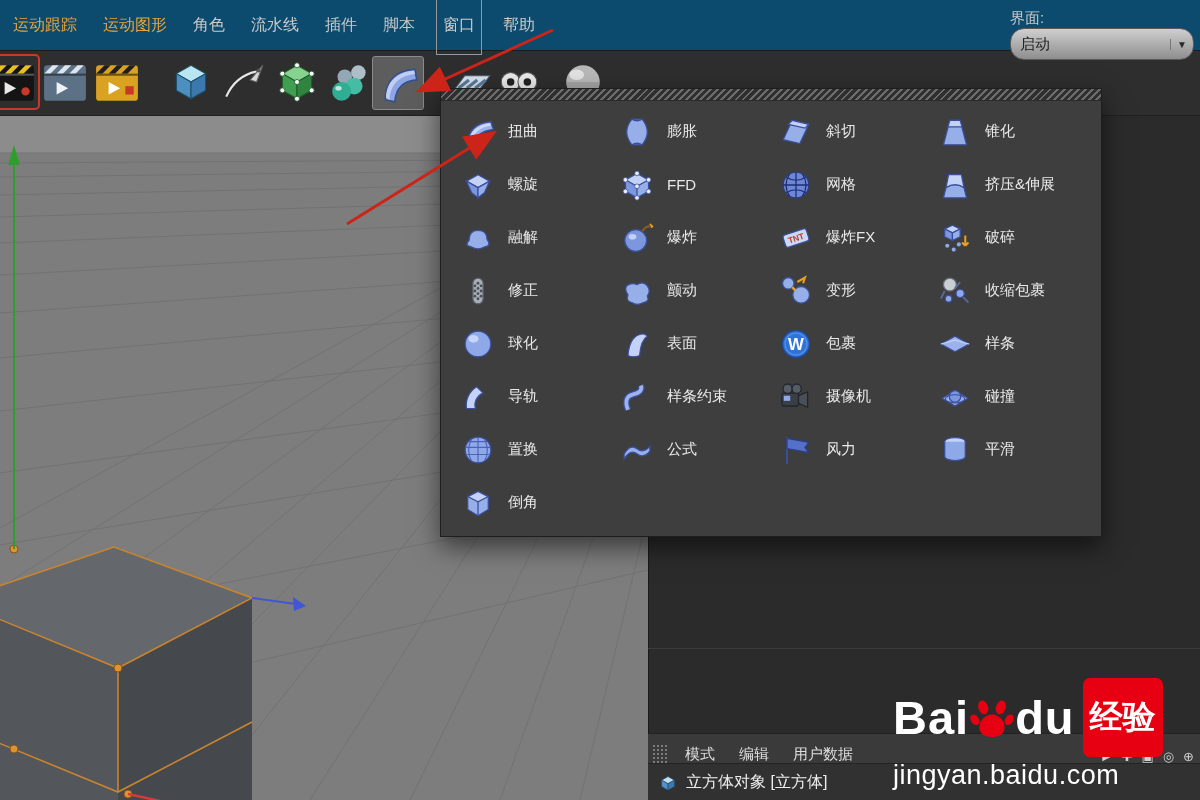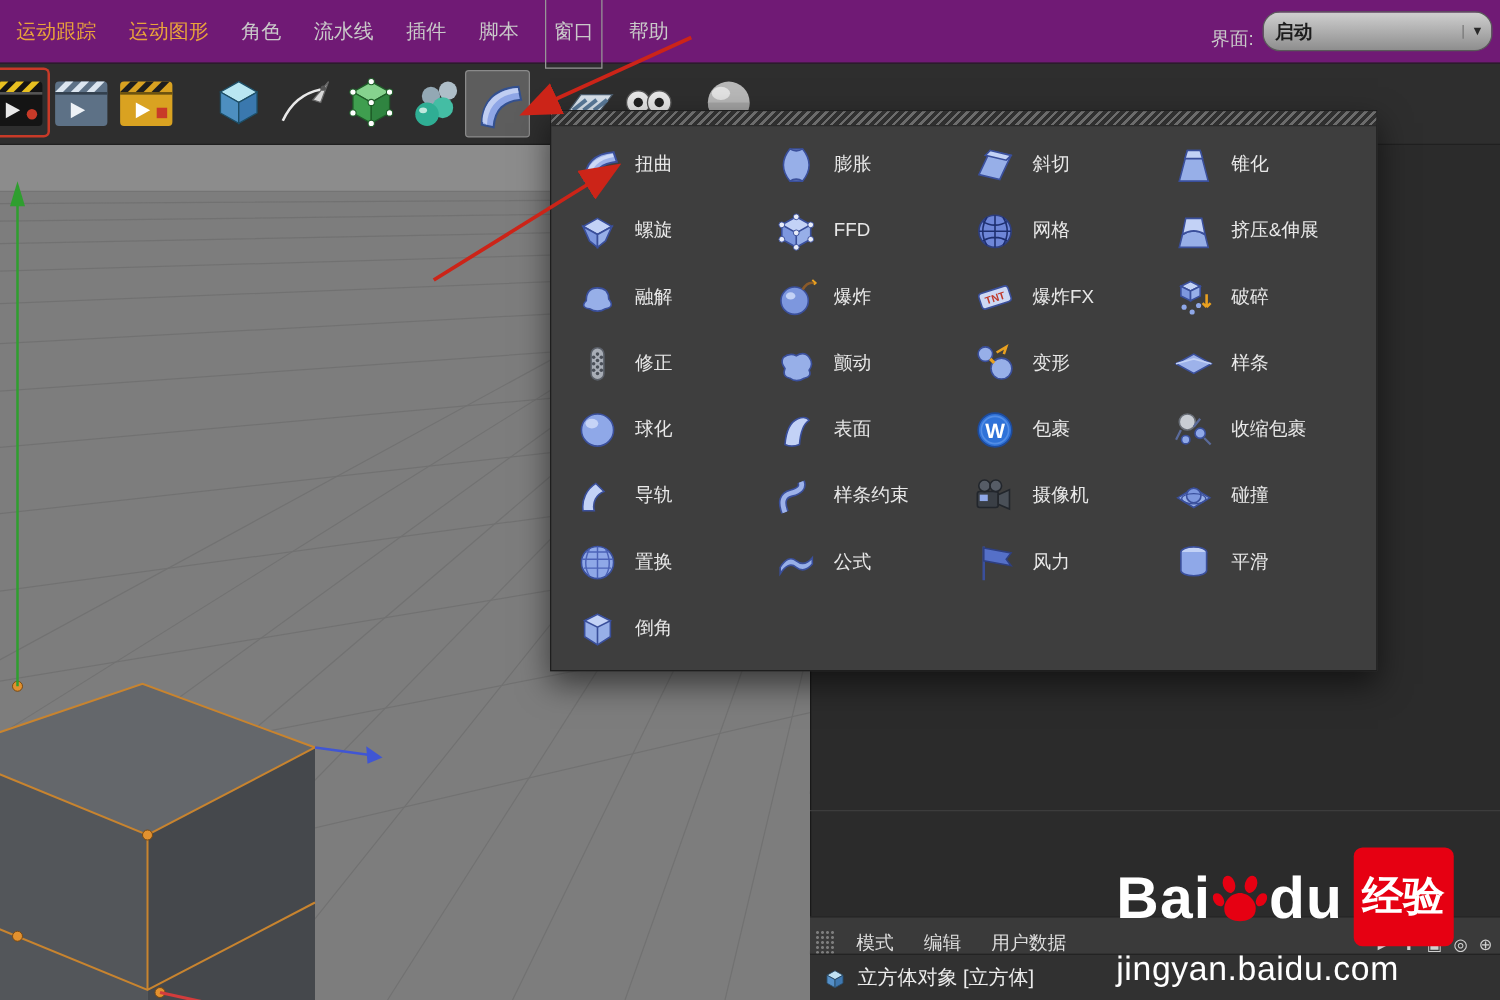--- a/index.html
+++ b/index.html
@@ -1,30 +1,30 @@
 <!DOCTYPE html>
 <html><head>
 <meta charset="utf-8">
 <style>
   html,body{margin:0;padding:0;background:#222;}
   body{width:1200px;height:800px;position:relative;overflow:hidden;
        font-family:"Liberation Sans","DejaVu Sans",sans-serif;-webkit-font-smoothing:antialiased;}
   .abs{position:absolute;}
 
   
-  #top-bar{left:0;top:0;width:1200px;height:50px;background:#701a75;border-bottom:1px solid #1b1b1b;
+  #top-bar{left:0;top:0;width:1200px;height:50px;background:#0c4a6e;border-bottom:1px solid #1b1b1b;
            display:flex;align-items:center;z-index:20;}
   #top-menu-items{display:flex;align-items:center;height:100%;}
   .tmi{color:#c9c9c9;font-size:16px;margin:0 13px;white-space:nowrap;cursor:default;}
   .tmi.accent{color:#e9a33b;}
   .tmi.framed{border:1px solid #979797;padding:18px 6px;margin:0 8px;}
-  #iface{right:6px;top:9px;display:flex;align-items:flex-end;}
+  #iface{right:6px;top:9px;display:flex;align-items:flex-start;flex-direction:column;}
   #iface-label{color:#c9c9c9;font-size:15px;margin-right:7px;}
   #iface-field{width:182px;height:30px;background:linear-gradient(#cfcfcf,#8e8e8e);border:1px solid #5a5a5a;
-               border-radius:14px;display:flex;align-items:center;font-weight:bold;}
+               border-radius:14px;display:flex;align-items:center;}
   #iface-value{flex:1;color:#1c1c1c;font-size:15px;padding-left:9px;}
   #iface-arrow{width:22px;text-align:center;color:#2a2a2a;font-size:10px;border-left:1px solid #777;}
 
   
   #toolbar{left:0;top:50px;width:1200px;height:65px;background:#2e2e2e;border-bottom:1px solid #202020;z-index:10;}
   .tile{position:absolute;top:6px;width:50px;height:52px;display:flex;align-items:center;justify-content:center;border-radius:3px;}
   .tile svg{width:46px;height:46px;}
   .tile.selected{box-shadow:0 0 0 2px #c83a28;}
   .tile.active{background:#5d5d5d;border:1px solid #8a8a8a;}
 
@@ -555,36 +555,36 @@
               <circle cx="13" cy="23" r="1.6" fill="#8fa8e8"></circle>
               <circle cx="17" cy="19" r="1.6" fill="#8fa8e8"></circle>
               <path d="M22 12 v8 M22 20 l-2.5 -2.5 M22 20 l2.5 -2.5" stroke="#e8a020" stroke-width="1.6" fill="none"></path>
             </svg>
           </span>
           <span class="mi-label">破碎</span>
         </div>
         <div class="menu-item-row">
           <span class="mi-icon">
             <svg viewBox="0 0 28 28">
-              <path d="M3 14 L14 8 L25 14 L14 20 Z" fill="#9db2ea" stroke="#3a4f9b"></path>
-              <path d="M3 14 L14 11 L25 14" fill="none" stroke="#c3d2f6"></path>
-            </svg>
-          </span>
-          <span class="mi-label">样条</span>
-        </div>
-        <div class="menu-item-row">
-          <span class="mi-icon">
-            <svg viewBox="0 0 28 28">
               <circle cx="10" cy="9" r="5" fill="#c9cdd4" stroke="#6a6f78"></circle>
               <circle cx="18" cy="16" r="3.2" fill="#8fa8e8" stroke="#3a4f9b"></circle>
               <circle cx="9" cy="20" r="2.6" fill="#8fa8e8" stroke="#3a4f9b"></circle>
               <path d="M14 12 l4 -5 M6 14 l-3 6 M20.5 19 l4 4" stroke="#5a6a9a" stroke-width="1.4"></path>
             </svg>
           </span>
           <span class="mi-label">收缩包裹</span>
+        </div>
+        <div class="menu-item-row">
+          <span class="mi-icon">
+            <svg viewBox="0 0 28 28">
+              <path d="M3 14 L14 8 L25 14 L14 20 Z" fill="#9db2ea" stroke="#3a4f9b"></path>
+              <path d="M3 14 L14 11 L25 14" fill="none" stroke="#c3d2f6"></path>
+            </svg>
+          </span>
+          <span class="mi-label">样条</span>
         </div>
         <div class="menu-item-row">
           <span class="mi-icon">
             <svg viewBox="0 0 28 28">
               <path d="M4 15 L14 9 L24 15 L14 21 Z" fill="#97afe8" stroke="#3a4f9b"></path>
               <circle cx="14" cy="13.5" r="4.5" fill="#7d97de" stroke="#3a4f9b"></circle>
               <ellipse cx="14" cy="15.5" rx="7.5" ry="3.2" fill="none" stroke="#3a4f9b" stroke-width="0.8"></ellipse>
             </svg>
           </span>
           <span class="mi-label">碰撞</span>

